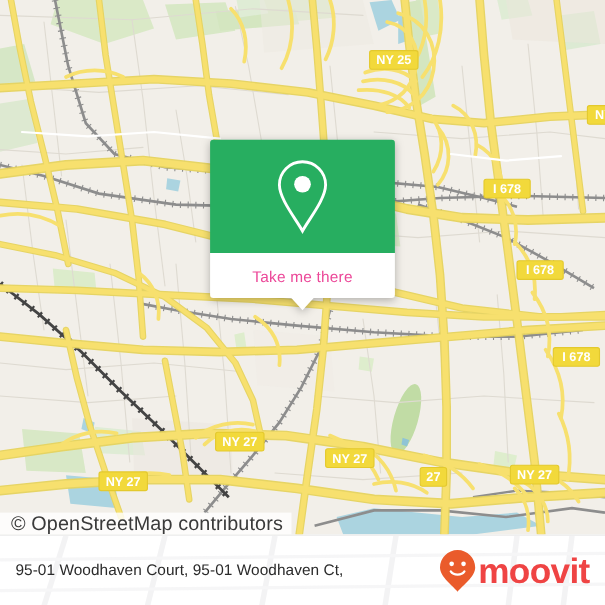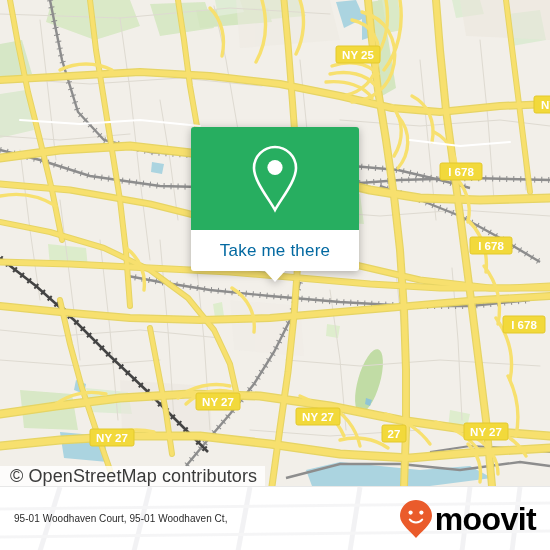--- a/index.html
+++ b/index.html
@@ -47,22 +47,22 @@
   }
   .popup-pin{display:block;}
   .popup-bottom{
     position:relative;
     height:41px;
     background:#ffffff;
     border-radius:0 0 3px 3px;
     display:flex;align-items:center;justify-content:center;
   }
   .popup-label{
-    font-size:17px;
-    color:#0369a1;
+    font-size:14px;
+    color:#ec4899;
     letter-spacing:.2px;
   }
   .popup-tail{
     position:absolute;
     left:50%;bottom:-11px;
     margin-left:-11px;
     width:0;height:0;
     border-left:11px solid transparent;
     border-right:11px solid transparent;
     border-top:12px solid #ffffff;
@@ -79,38 +79,38 @@
     padding:0 14px 0 14px;
     overflow:hidden;
   }
   .footer-ghost{
     position:absolute;left:0;top:0;width:550px;height:64px;
     opacity:.55;pointer-events:none;
   }
   .addr{
     position:relative;
     flex:1 1 auto;
-    font-size:10px;
+    font-size:14px;
     line-height:21px;
     color:#2a2a2a;
     letter-spacing:.05px;
     z-index:2;
   }
   .brand{
     position:relative;
     flex:0 0 auto;
     display:flex;align-items:center;
     gap:2px;
     padding-left:10px;
     z-index:2;
   }
   .brand-word{
     font-size:32px;
     font-weight:bold;
-    color:#000000;
+    color:#ef4444;
     letter-spacing:-0.6px;
     line-height:1;
   }
 </style>
 </head>
 <body>
 
 <div class="screen">
 
   <div class="map">

